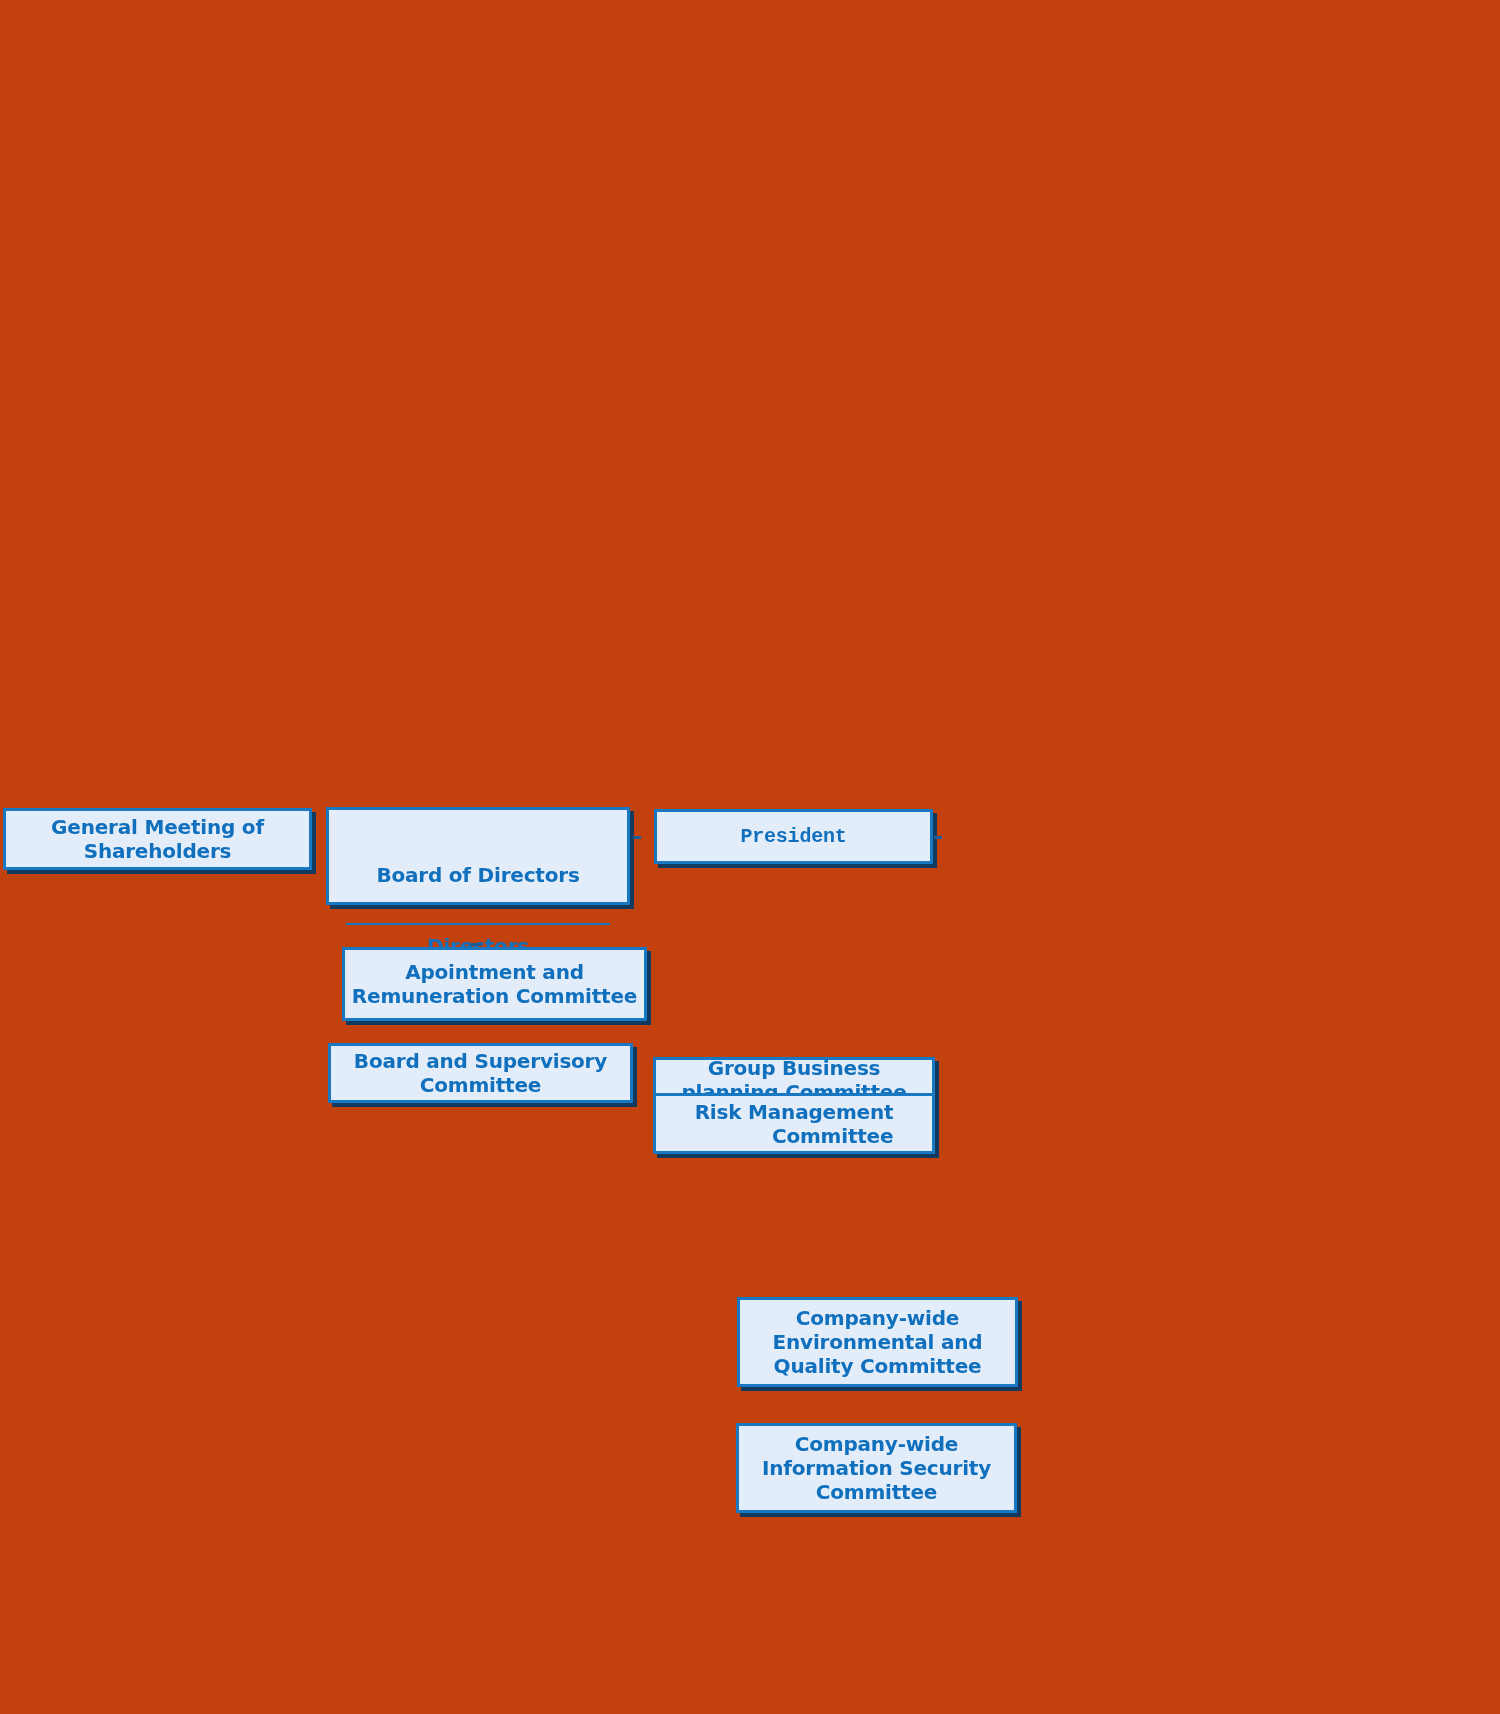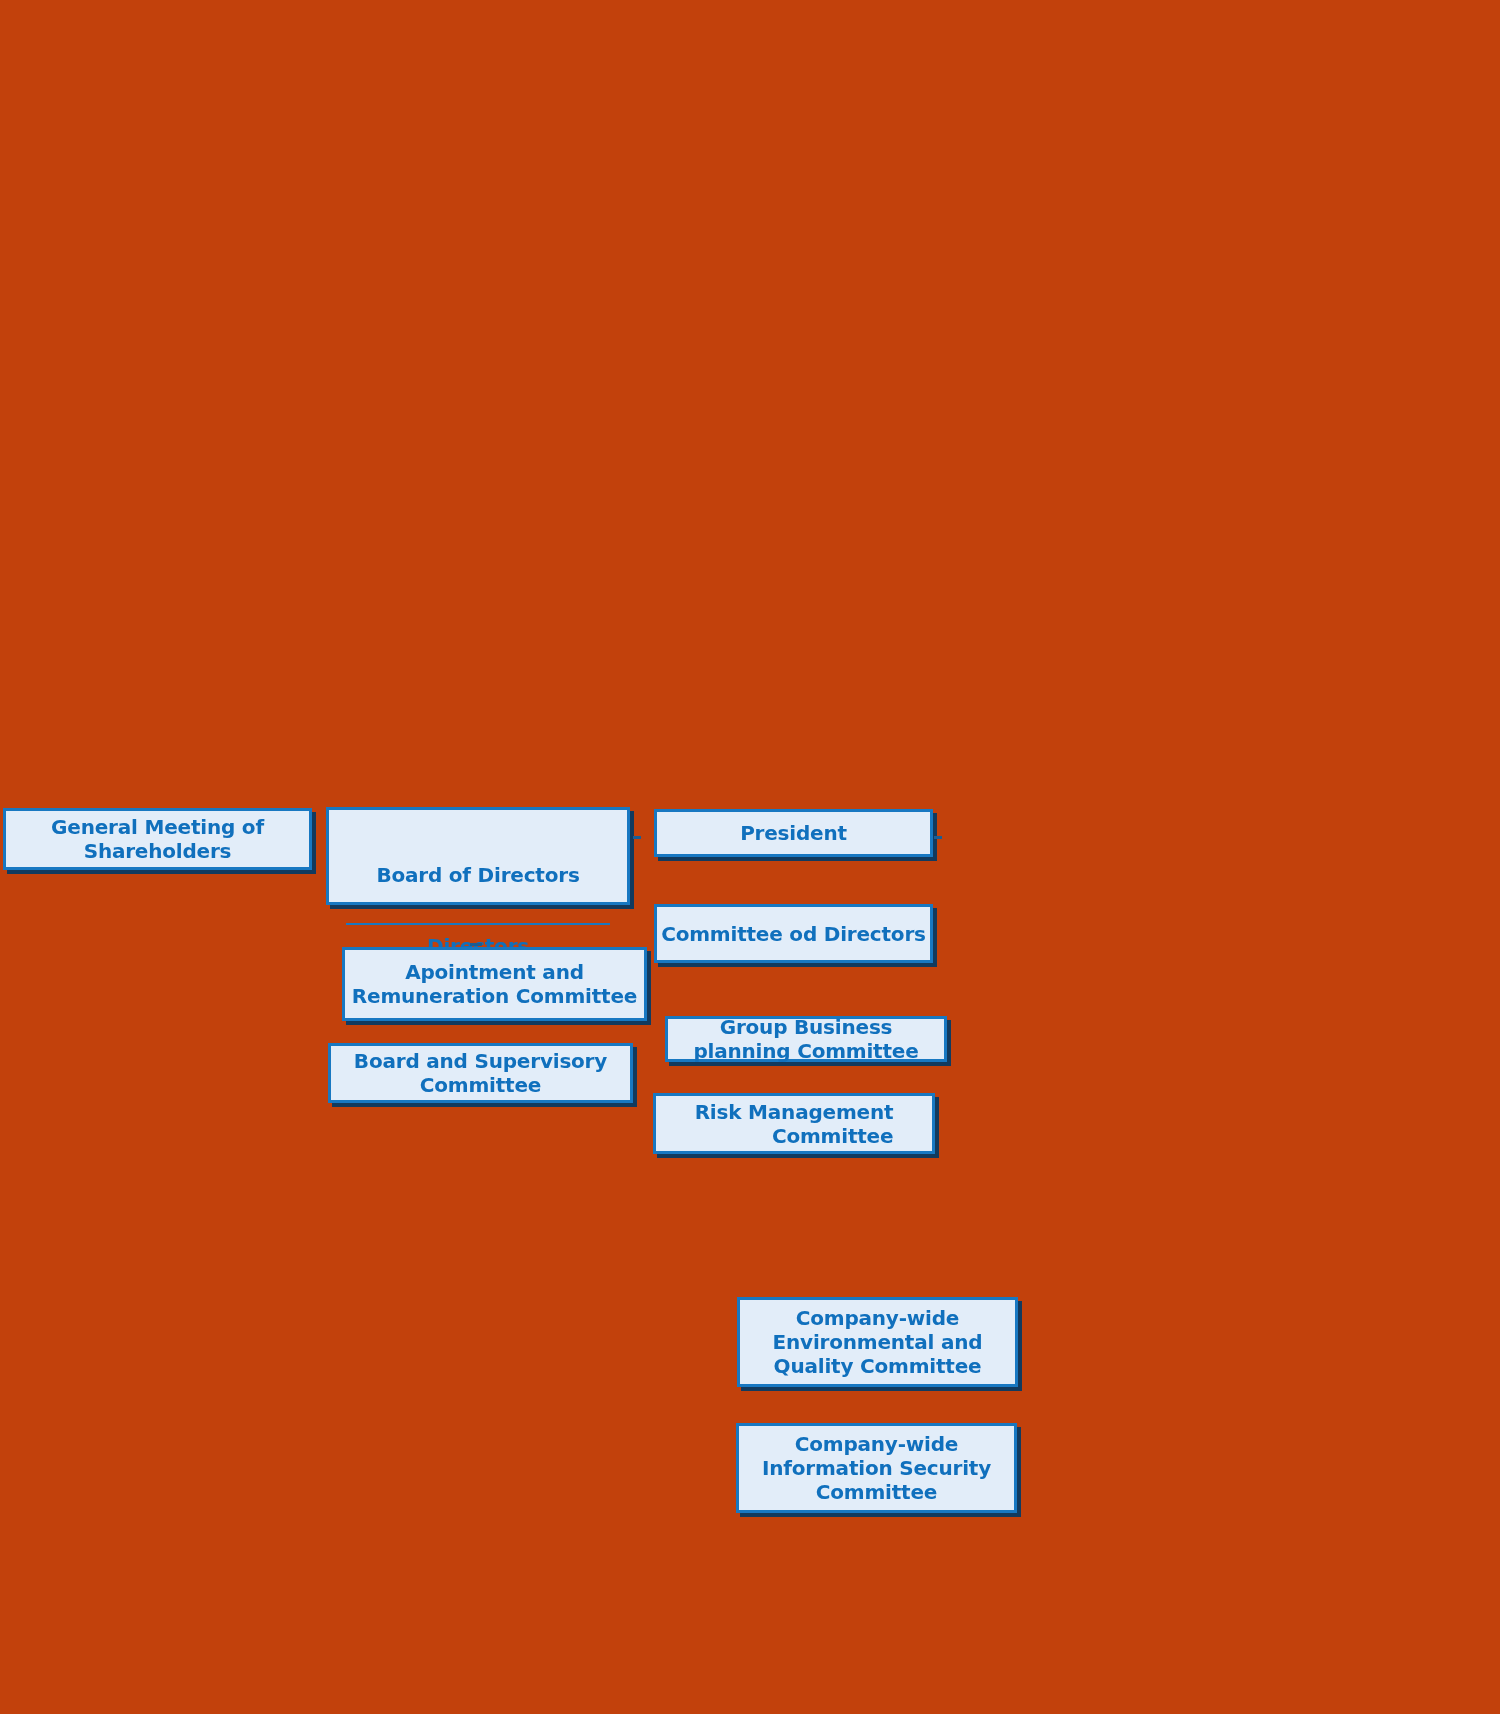--- a/index.html
+++ b/index.html
@@ -49,24 +49,24 @@
     height: 42px;
     border-top: 2px solid #1878C2;
   }
   .tick {
     position: absolute;
     background: #1B5D94;
   }
 
   #gms        { left: 3px;   top: 808px;  width: 309px; height: 62px; }
   #board      { left: 326px; top: 807px;  width: 304px; height: 98px; }
-  #president  { left: 654px; top: 809px;  width: 279px; height: 48px; }
+  #president  { left: 654px; top: 809px;  width: 279px; height: 55px; font-family: Liberation Mono, monospace; }
   #cod        { left: 654px; top: 904px;  width: 279px; height: 59px; }
   #apointment { left: 342px; top: 947px;  width: 305px; height: 74px; }
-  #gbp        { left: 653px; top: 1016px;  width: 282px; height: 46px; margin-left: 12px; }
+  #gbp        { left: 653px; top: 1057px;  width: 282px; height: 46px; }
   #audit      { left: 328px; top: 1043px; width: 305px; height: 60px; }
   #risk       { left: 653px; top: 1093px; width: 282px; height: 61px; text-align: right; }
   #env        { left: 737px; top: 1297px; width: 281px; height: 90px; }
   #infosec    { left: 736px; top: 1423px; width: 281px; height: 90px; }
 
   #tick-board-president { left: 633px; top: 836px; width: 8px;  height: 3px; }
   #tick-president-right { left: 934px; top: 836px; width: 8px;  height: 3px; }
   #tick-apointment-top  { left: 470px; top: 943px; width: 12px; height: 3px; }
 </style>
 </head>
@@ -85,23 +85,20 @@
     </div>
     <div class="cell cell-bottom">
       <span>Directors</span>
     </div>
   </div>
 
   <div class="box" id="president">
     <span>President</span>
   </div>
 
-  <div class="box" id="cod">
-    <span>Committee od Directors</span>
-  </div>
 
   <div class="box" id="apointment">
     <span>Apointment and
 Remuneration Committee</span>
   </div>
 
   <div class="box" id="gbp">
     <span>Group Business
 planning Committee</span>
   </div>

